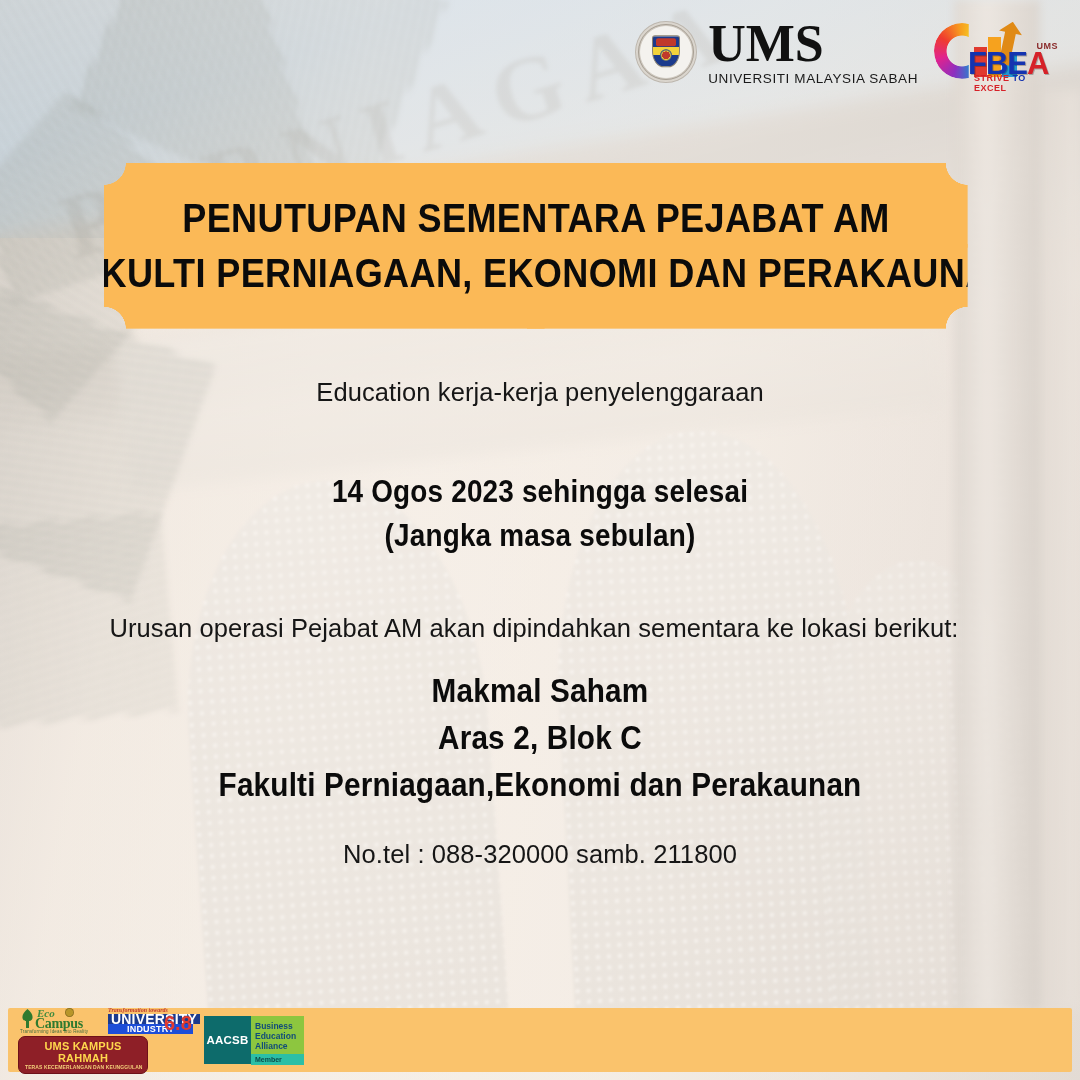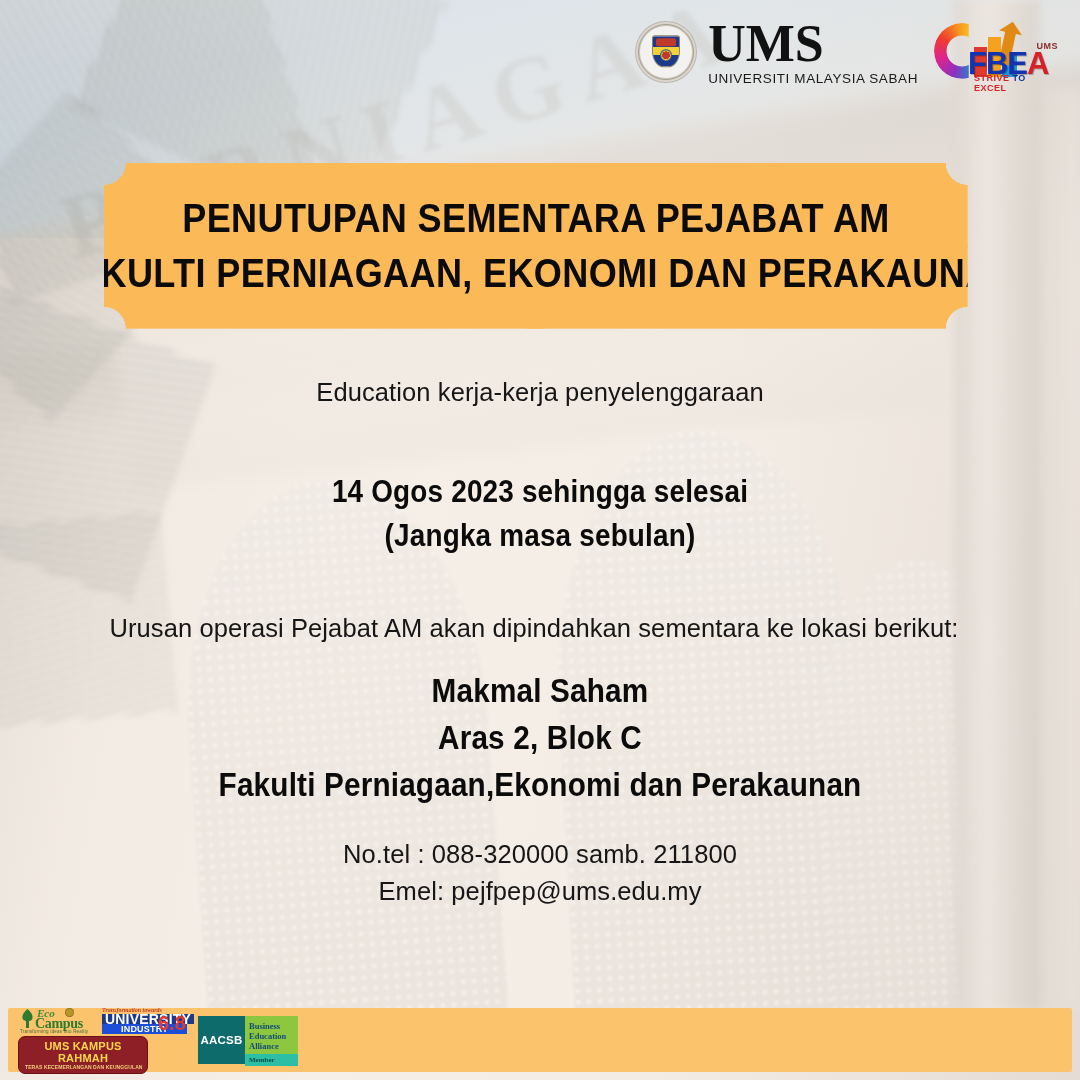--- a/index.html
+++ b/index.html
@@ -200,21 +200,21 @@
   .blk-contact{position:absolute;left:0;top:836px;width:1080px;}
   .strong-lg{font-size:33px;}
 
   
   .footer{
     position:absolute;left:8px;bottom:8px;width:1064px;height:64px;z-index:7;
     background:#fac36c;border-radius:2px;
     display:flex;align-items:center;gap:10px;padding-left:10px;box-sizing:border-box;
   }
   .eco-stack{display:flex;flex-direction:column;gap:3px;}
-  .eco-top{display:flex;align-items:center;gap:12px;}
+  .eco-top{display:flex;align-items:center;gap:18px;}
   .eco-campus{position:relative;width:72px;height:26px;}
   .eco-campus .tree{
     position:absolute;left:1px;top:1px;width:17px;height:22px;
   }
   .eco-campus .eco-w{
     position:absolute;left:19px;top:0px;font-family:"Liberation Serif",serif;font-style:italic;
     font-size:11px;color:#3e8b3e;font-weight:700;
   }
   .eco-campus .camp-w{
     position:absolute;left:17px;top:9px;font-family:"Liberation Serif",serif;
@@ -248,21 +248,21 @@
     background:#8e1f27;color:#fff;border-radius:7px;padding:3px 6px 2px;width:130px;box-sizing:border-box;
     text-align:center;border:1px solid #6d1119;
   }
   .rahmah .r1{font-size:11px;font-weight:700;letter-spacing:.2px;color:#ffd84d;line-height:12px;}
   .rahmah .r2{font-size:5px;font-weight:700;letter-spacing:.1px;color:#f3cf7a;line-height:7px;white-space:nowrap;}
   .aacsb{display:flex;height:48px;width:100px;}
   .aacsb .left{
     background:#0d6b6b;color:#fff;width:47px;display:flex;align-items:center;justify-content:center;
     font-size:11.5px;font-weight:700;letter-spacing:.2px;
   }
-  .aacsb .right{display:flex;flex-direction:column;width:53px;font-family:Liberation Serif, serif;}
+  .aacsb .right{display:flex;flex-direction:column;width:53px;}
   .aacsb .rt{
     background:#8dc63f;color:#114c7a;font-size:8.5px;font-weight:700;line-height:10px;
     padding:5px 4px 3px;flex:1;
   }
   .aacsb .rb{
     background:#2bbfa6;color:#0c4a4a;font-size:7px;font-weight:700;padding:2px 4px;
   }
   .slogan-block{margin-left:14px;display:flex;flex-direction:column;gap:6px;}
   .slogan{
     font-family:"Liberation Sans Narrow","Liberation Sans", sans-serif;
@@ -363,21 +363,20 @@
     </div>
 
     <div class="blk-loc">
       <div class="strong strong-lg">Makmal Saham</div>
       <div class="strong strong-lg">Aras 2, Blok C</div>
       <div class="strong strong-lg">Fakulti Perniagaan,Ekonomi dan Perakaunan</div>
     </div>
 
     <div class="blk-contact">
       <div class="para">No.tel : 088-320000 samb. 211800</div>
-      <div class="para">Emel: pejfpep@ums.edu.my</div>
     </div>
 
   </div>
 
   <div class="footer">
 
     <div class="eco-stack">
       <div class="eco-top">
         <div class="eco-campus">
           <svg class="tree" viewBox="0 0 17 22">

